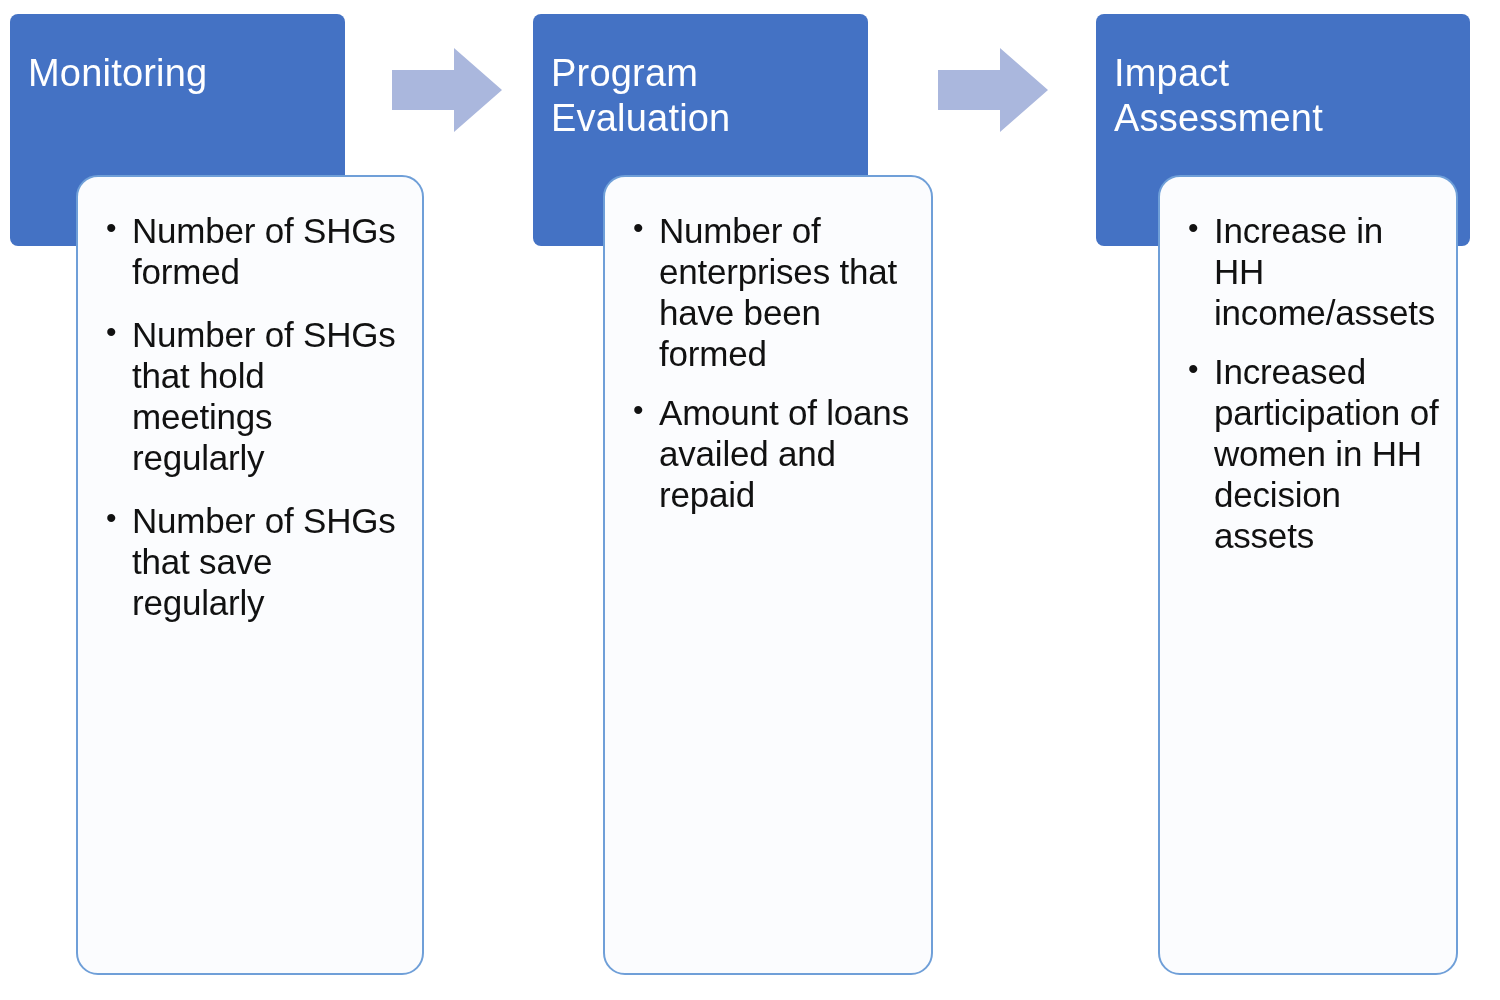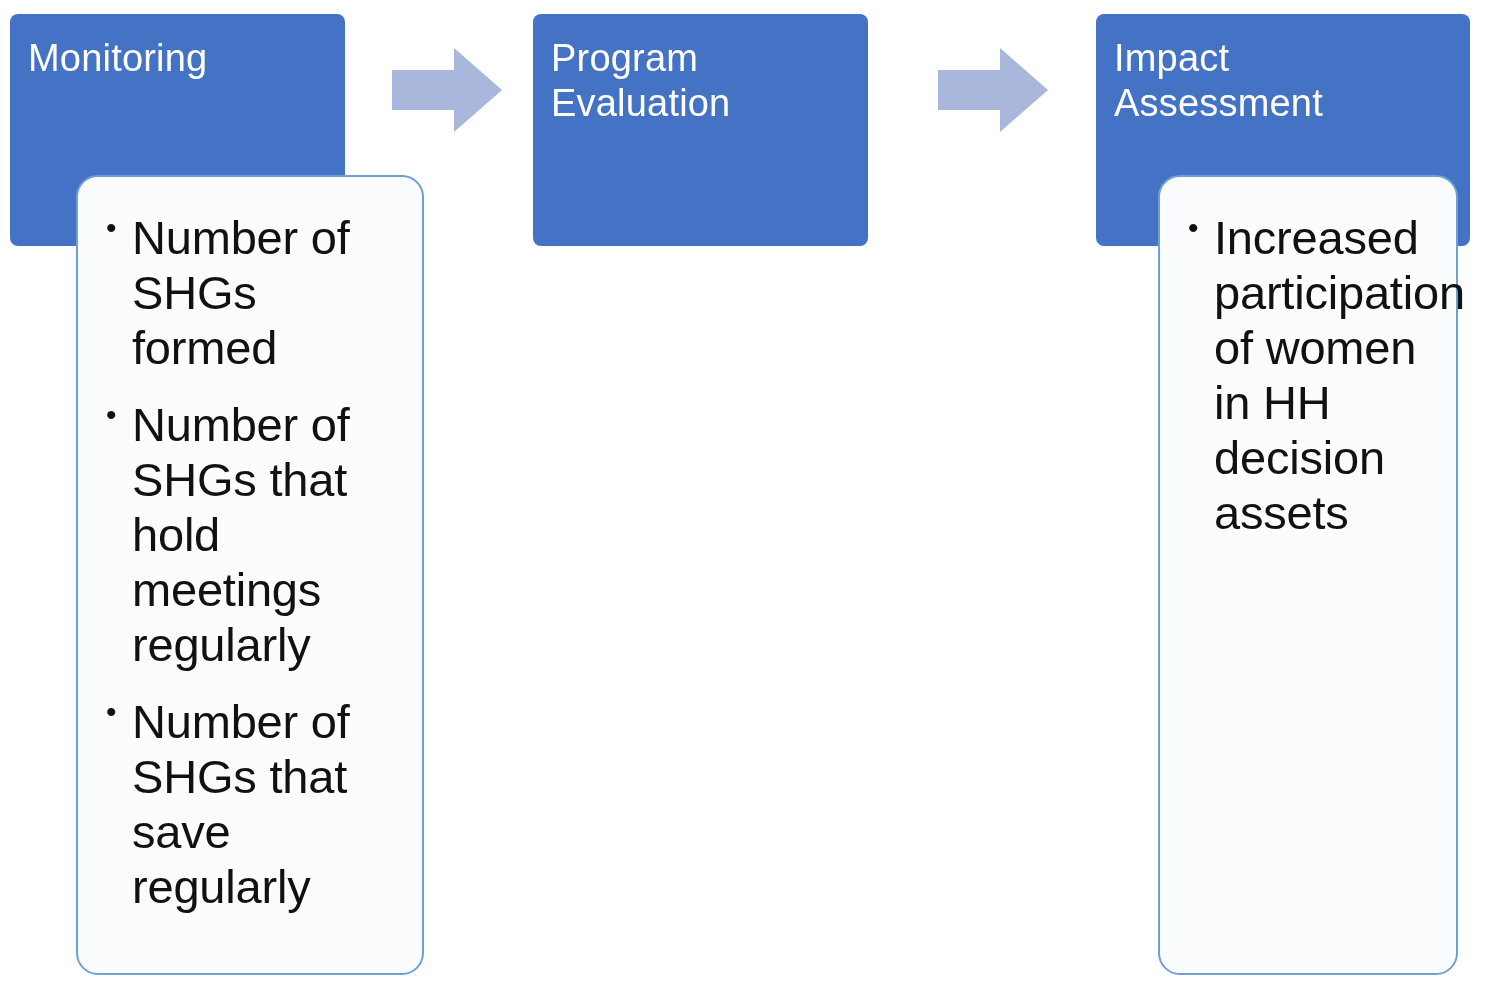--- a/index.html
+++ b/index.html
@@ -37,21 +37,21 @@
   
   .header-box {
     position: absolute;
     top: 14px;
     left: 0;
     width: 335px;
     height: 232px;
     background: #4472c4;
     border-radius: 8px;
     box-sizing: border-box;
-    padding: 22px 18px 0 18px;
+    padding: 37px 18px 0 18px;
   }
   .col-3 .header-box {
     width: 374px;
   }
   .header-title {
     color: #ffffff;
     font-size: 38px;
     line-height: 1.18;
     font-weight: 400;
     letter-spacing: .2px;
@@ -80,21 +80,21 @@
     width: 300px;
   }
 
   ul.bullets {
     margin: 0;
     padding: 0 0 0 46px;
     list-style: none;
   }
   ul.bullets li {
     position: relative;
-    font-size: 47px;
+    font-size: 35px;
     line-height: 1.17;
     color: #111111;
     margin-bottom: 22px;
     letter-spacing: -0.2px;
   }
   ul.bullets li::before {
     content: "\2022";
     position: absolute;
     left: -26px;
     top: -1px;
@@ -137,33 +137,40 @@
     <svg width="110" height="84" viewBox="0 0 110 84" xmlns="http://www.w3.org/2000/svg">
       <polygon points="0,22 62,22 62,0 110,42 62,84 62,62 0,62" fill="#aab7dd"></polygon>
     </svg>
   </div>
 
   <div class="column col-2">
     <div class="header-box">
       <div class="header-title">Program
 Evaluation</div>
     </div>
+    <div class="card">
+      <ul class="bullets">
+        <li>Number of enterprises that have been formed</li>
+        <li>Amount of loans availed and repaid</li>
+      </ul>
+    </div>
   </div>
 
   <div class="arrow arrow-2">
     <svg width="110" height="84" viewBox="0 0 110 84" xmlns="http://www.w3.org/2000/svg">
       <polygon points="0,22 62,22 62,0 110,42 62,84 62,62 0,62" fill="#aab7dd"></polygon>
     </svg>
   </div>
 
   <div class="column col-3">
     <div class="header-box">
       <div class="header-title">Impact
 Assessment</div>
     </div>
     <div class="card">
       <ul class="bullets">
+        <li>Increase in HH income/assets</li>
         <li>Increased participation of women in HH decision assets</li>
       </ul>
     </div>
   </div>
 
 </div>
 
 </body></html>

